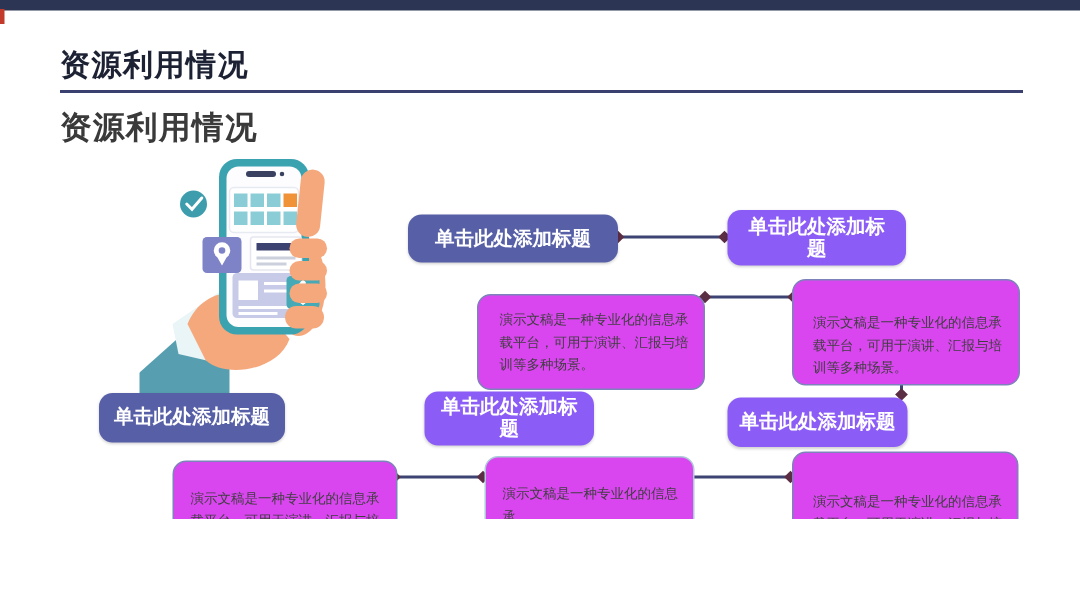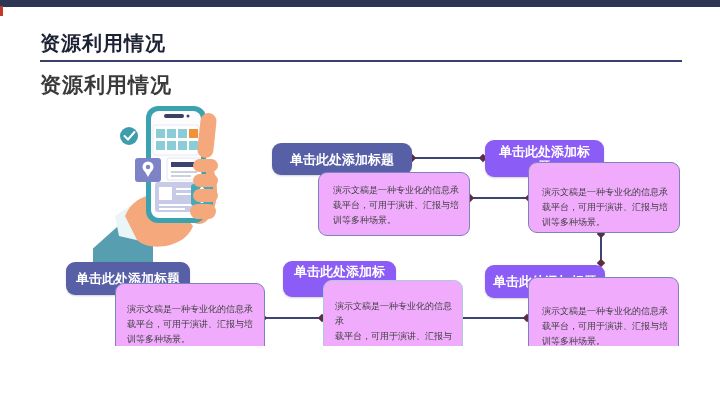--- a/index.html
+++ b/index.html
@@ -17,22 +17,22 @@
   .sec-title{position:absolute;left:40px;top:71px;font-size:21px;font-weight:bold;color:#3a3a3a;letter-spacing:1px;}
 
   
   .pill{position:absolute;display:flex;align-items:center;justify-content:center;
         border-radius:9px;color:#ffffff;font-weight:bold;font-size:13px;line-height:15px;
         text-align:center;white-space:pre-line;box-shadow:0 1px 2px rgba(0,0,0,.18);}
   .pill.purple{background:#575fa7;}
   .pill.teal{background:#8b5cf6;}
 
   
-  .bodybox{position:absolute;background:#f0abfc;border-radius:9px;box-sizing:border-box;
-           font-size:9px;line-height:15px;color:#3f3f3f;white-space:pre-line;}
+  .bodybox{position:absolute;background:#d946ef;border-radius:9px;box-sizing:border-box;
+           font-size:9px;line-height:15px;color:#3f3f3f;white-space:pre-line;margin-top:24px;}
   .bodybox.purple{border:1.5px solid #7e82bb;}
   .bodybox.lite{border:1.5px solid #abcbd8;}
 
   #b1-pill{left:272px;top:143px;width:140px;height:32px;}
   #b1-body{left:318px;top:172px;width:152px;height:64px;padding:10px 6px 0 14px;}
   #b2-pill{left:485px;top:140px;width:119px;height:37px;}
   #b2-body{left:528px;top:162px;width:152px;height:71px;padding:22px 6px 0 13px;}
   #b3-pill{left:66px;top:262px;width:124px;height:33px;}
   #b3-body{left:115px;top:283px;width:150px;height:72px;padding:18px 6px 0 11px;}
   #b4-pill{left:283px;top:261px;width:113px;height:36px;}

